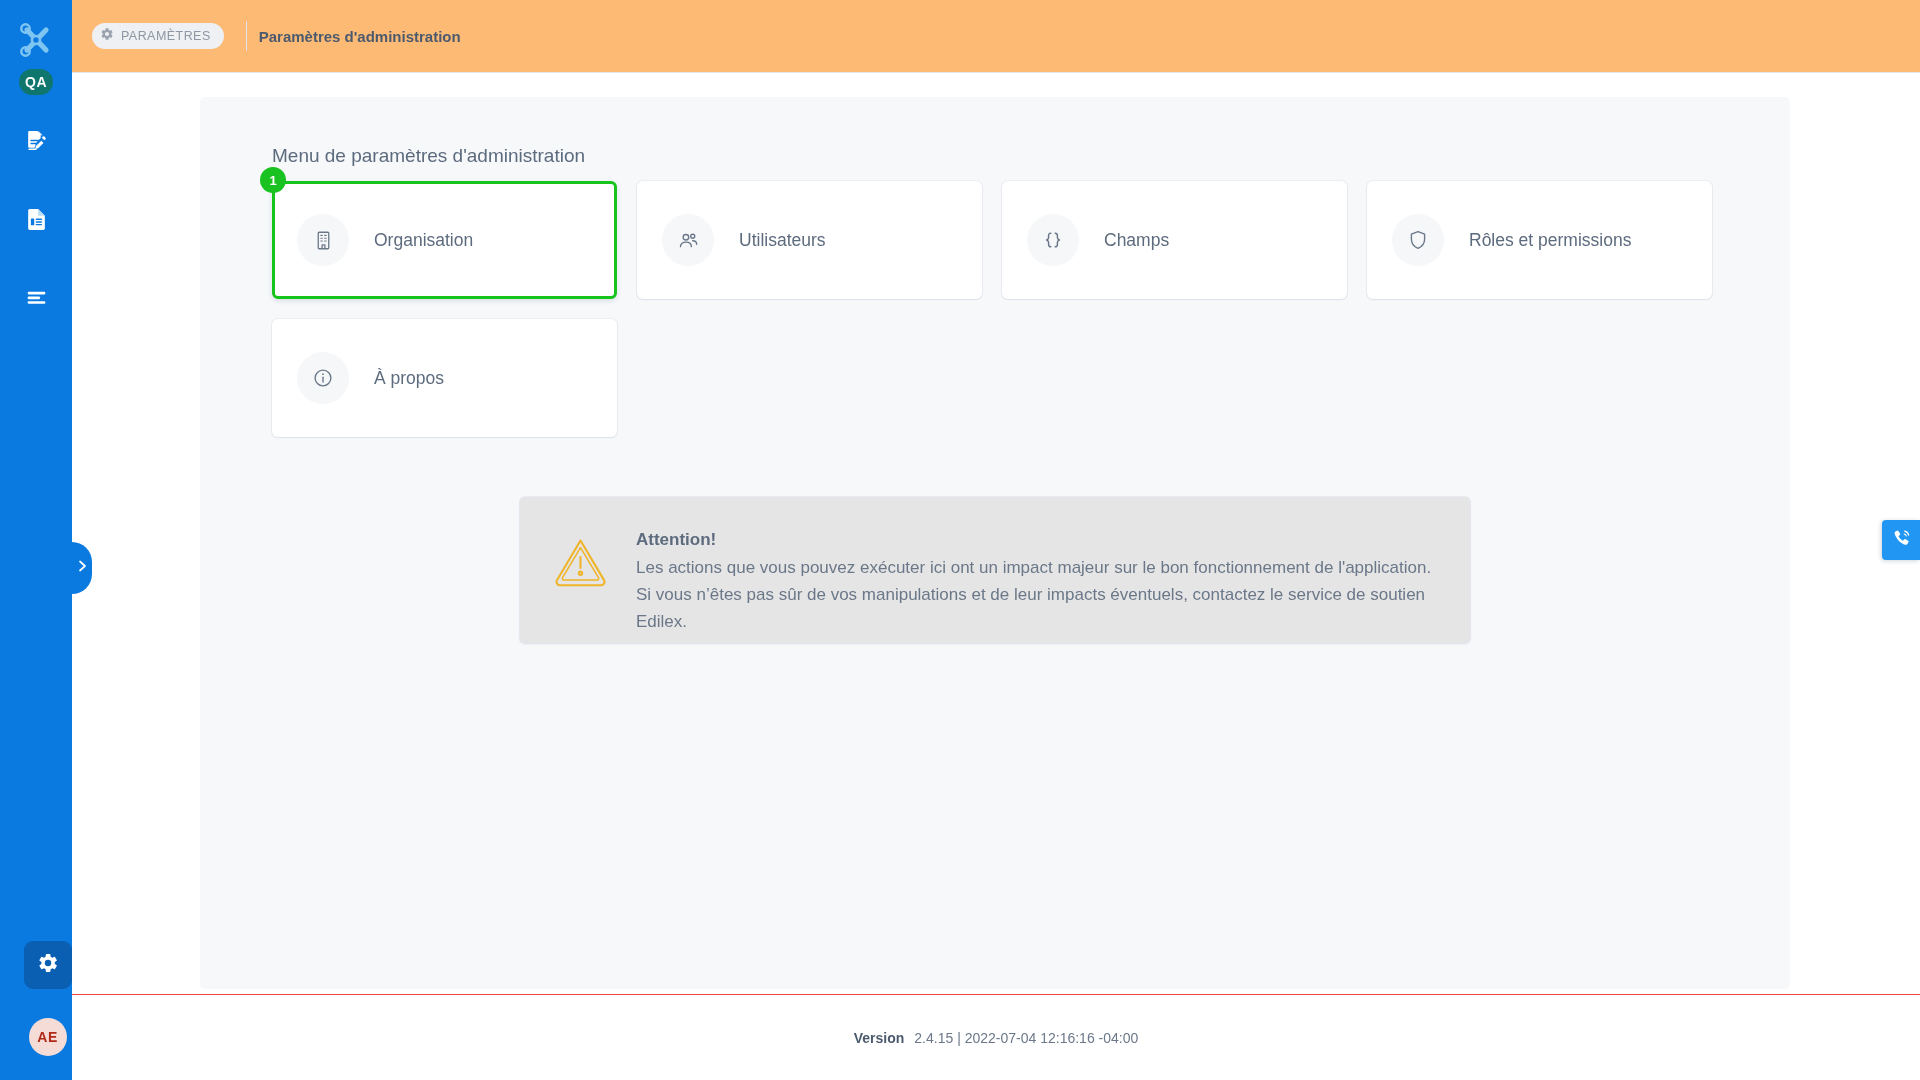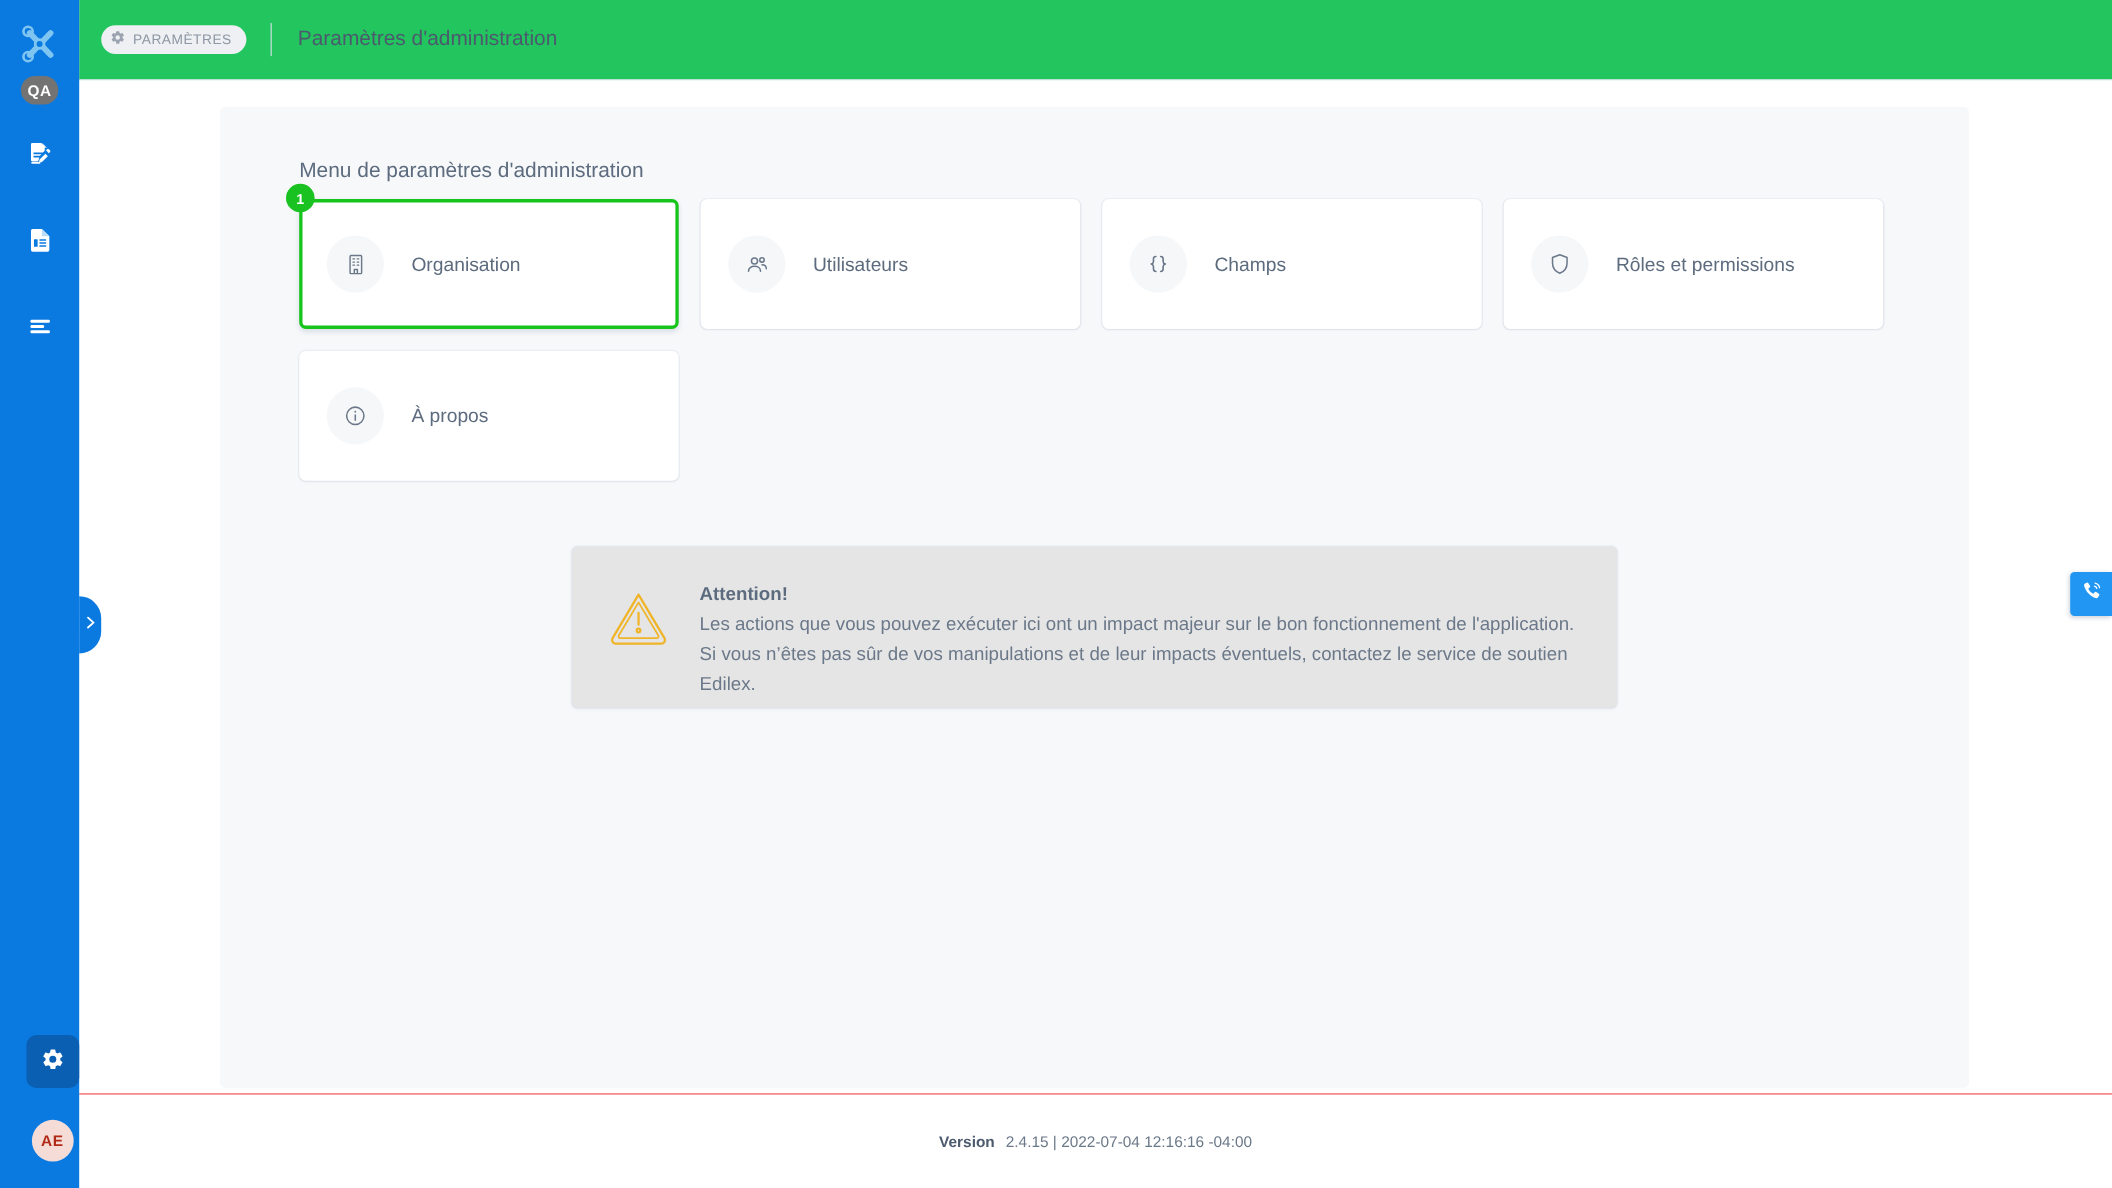--- a/index.html
+++ b/index.html
@@ -17,21 +17,21 @@
     width: 72px; height: 1080px;
     background: #0a7ae0;
     display: flex; flex-direction: column; align-items: center;
     z-index: 20;
   }
   .rail-top { display: flex; flex-direction: column; align-items: center; width: 100%; }
   .logo-wrap { margin-top: 15px; height: 50px; display: flex; align-items: center; justify-content: center; }
   .qa-badge {
     margin-top: 4px;
     width: 34px; height: 26px; border-radius: 13px;
-    background: #737373; color: #ffffff;
+    background: #0f766e; color: #ffffff;
     font-size: 14px; font-weight: bold; letter-spacing: .5px;
     display: flex; align-items: center; justify-content: center;
   }
   .rail-icon {
     width: 56px; height: 56px;
     display: flex; align-items: center; justify-content: center;
     cursor: pointer;
   }
   .rail-gap-1 { margin-top: 20px; }
   .rail-gap-2 { margin-top: 22px; }
@@ -63,40 +63,40 @@
     width: 20px; height: 52px;
     background: #0a7ae0;
     border-radius: 0 26px 26px 0;
     display: flex; align-items: center; justify-content: center;
     cursor: pointer; z-index: 21;
   }
 
   
   #header {
     position: absolute; left: 72px; top: 0; right: 0; height: 73px;
-    background: #22c55e;
+    background: #fdba74;
     border-bottom: 1px solid #e3e8ee;
     display: flex; align-items: center;
   }
   .crumb-chip {
     margin-left: 20px;
     height: 26px; padding: 0 13px 0 8px;
     border-radius: 13px; background: #eef0f3;
     display: flex; align-items: center; gap: 7px;
     cursor: pointer;
   }
   .crumb-chip-label {
     font-size: 12.5px; letter-spacing: .45px; color: #8e97a4;
   }
   .crumb-sep {
     width: 1px; height: 30px; background: #dfe3e9; margin-left: 22px;
   }
   #page-title {
-    margin-left: 24px;
-    font-size: 19px; color: #4c5a6e; font-weight: normal;
+    margin-left: 12px;
+    font-size: 15px; color: #4c5a6e; font-weight: bold;
   }
 
   
   #main {
     position: absolute; left: 72px; top: 73px;
     right: 0; bottom: 86px;
     background: #ffffff;
     overflow: hidden;
   }
   #content-panel {

